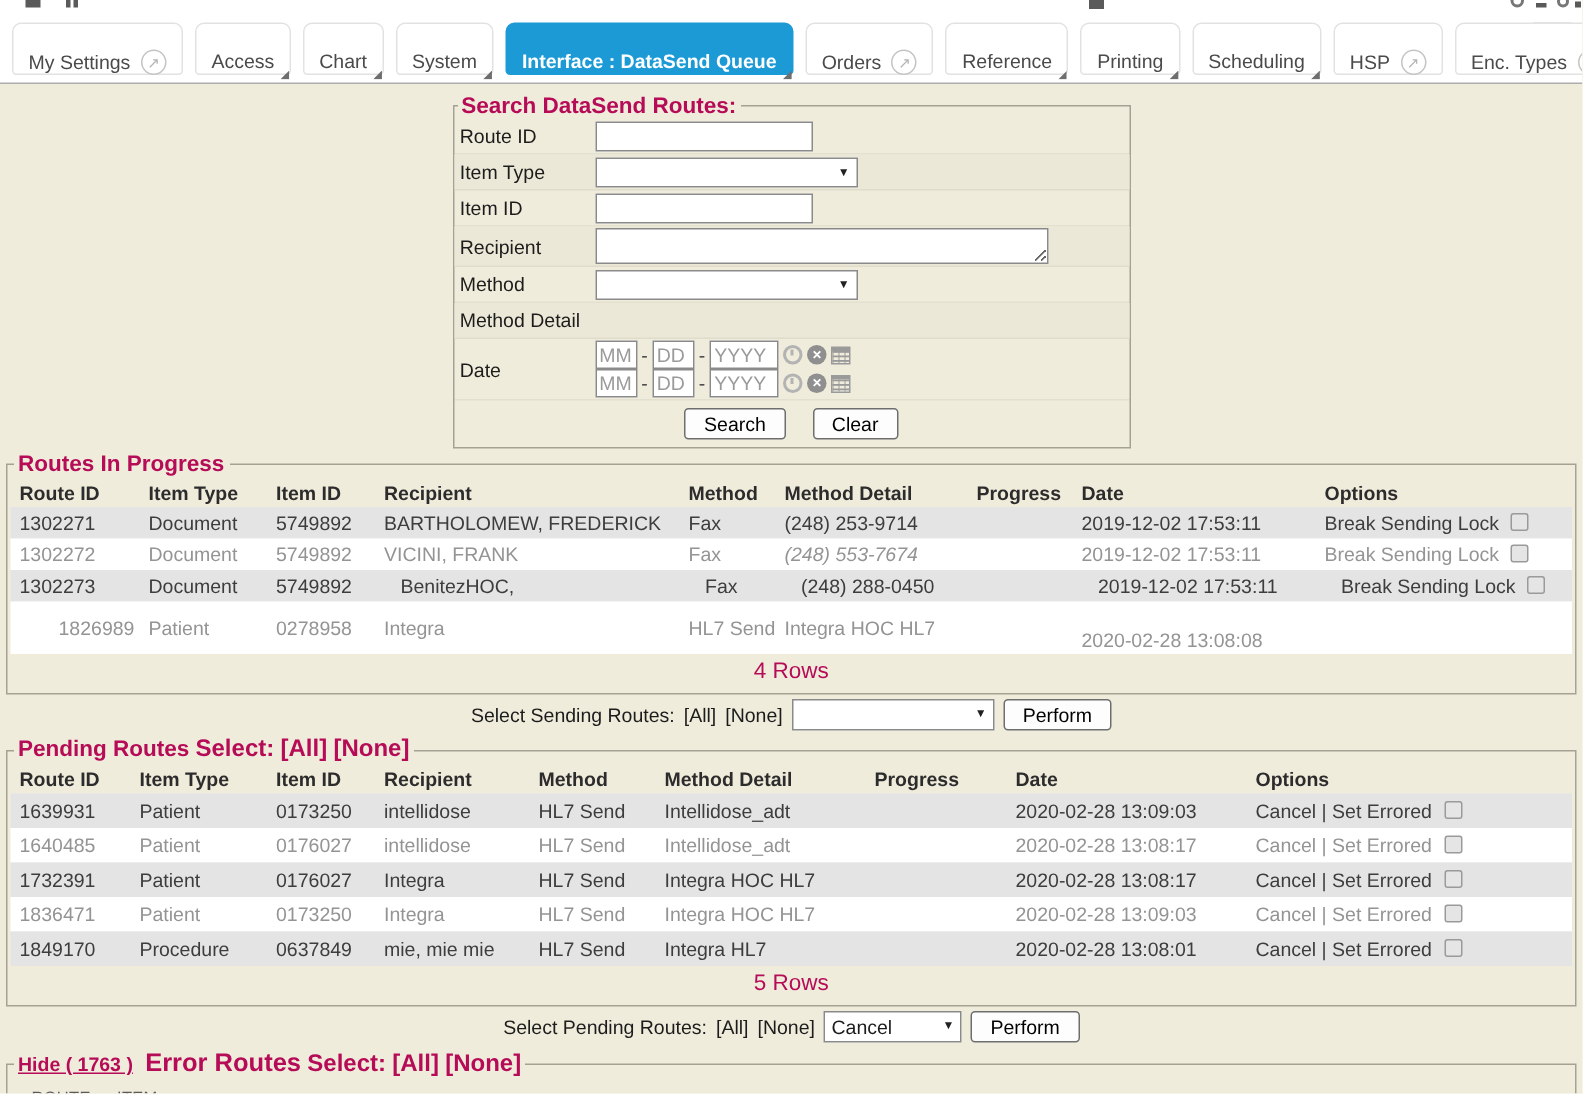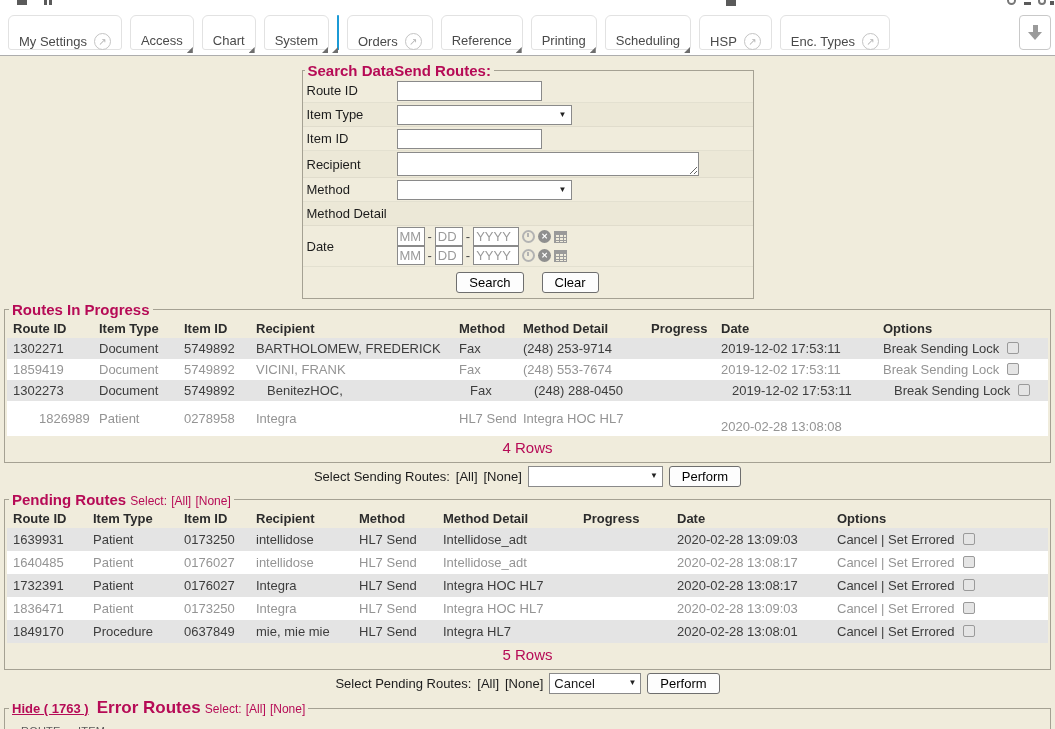--- a/index.html
+++ b/index.html
@@ -27,21 +27,21 @@
         clip-path:polygon(100% 0,100% 100%,0 100%)}
   .more-btn{width:32px;height:35px;border:1px solid #c9c9c9;border-radius:4px;background:#fff;
             display:flex;align-items:center;justify-content:center;flex:none;margin-left:6px;cursor:pointer}
   .dn{display:flex;flex-direction:column;align-items:center}
   .dn-stem{width:5px;height:7px;background:#9a9a9a}
   .dn-tri{width:0;height:0;border:7px solid transparent;border-top:8px solid #9a9a9a;border-bottom:none}
   
   fieldset{border:1px solid #a5a193;margin:0 4px;padding:0 2px 2px}
   legend{font-weight:bold;color:var(--accent);font-size:15px;padding:0 3px;margin-left:2px}
   .search-fs{width:452px;margin:6px auto 2px;padding:0 0 3px}
-  .sel-label{font-size:12px;font-weight:normal;color:var(--accent)}
+  .sel-label{font-size:16px;font-weight:bold;color:var(--accent)}
   .hide-lnk{font-size:13px;font-weight:bold;color:var(--accent);text-decoration:underline;cursor:pointer;margin-right:4px}
   .err-title{font-size:17px;font-weight:bold;color:var(--accent)}
   .err-fs{height:120px;overflow:hidden}
   
   .form-row{display:flex;align-items:center;min-height:24px;padding:1px 4px;border-bottom:1px solid rgba(0,0,0,0.05)}
   .form-row.alt{background:#ece8d7}
   .form-label{width:90px;flex:none;color:#1c1c1c}
   input.ti{width:145px;height:20px;border:1px solid #8a8a8a;background:#fff;font:inherit;padding:1px 4px}
   .selbox{width:175px;height:20px;border:1px solid #8a8a8a;background:#fff;position:relative;
           display:inline-flex;align-items:center;padding:0 16px 0 4px;cursor:pointer}
@@ -127,20 +127,23 @@
         </div>
         <div class="tab">
           <div class="tab-top"></div>
           <div class="tab-body">
             <span class="tab-label">System</span>
           </div>
           <span class="fold"></span>
         </div>
         <div class="tab active">
           <div class="tab-top"></div>
+          <div class="tab-body">
+            <span class="tab-label">Interface : DataSend Queue</span>
+          </div>
           <span class="fold"></span>
         </div>
         <div class="tab">
           <div class="tab-top"></div>
           <div class="tab-body">
             <span class="tab-label">Orders</span>
             <span class="circle-icon">↗</span>
           </div>
         </div>
         <div class="tab">
@@ -269,26 +272,26 @@
             <span class="tcell" style="width: 85px;"><span class="lnk">Document</span></span>
             <span class="tcell" style="width: 72px;"><span class="lnk">5749892</span></span>
             <span class="tcell" style="width: 203px;"><span class="lnk">BARTHOLOMEW, FREDERICK</span></span>
             <span class="tcell" style="width: 64px;"><span>Fax</span></span>
             <span class="tcell" style="width: 128px;"><span>(248) 253-9714</span></span>
             <span class="tcell" style="width: 70px;"><span></span></span>
             <span class="tcell" style="width: 162px;"><span>2019-12-02 17:53:11</span></span>
             <span class="tcell opts"><span class="lnk">Break Sending Lock</span><span class="cbx"></span></span>
           </div>
           <div class="trow drow row-light">
-            <span class="tcell" style="width: 86px;"><span class="lnk">1859419</span></span>
+            <span class="tcell" style="width: 86px;"><span class="lnk">1302272</span></span>
             <span class="tcell" style="width: 85px;"><span class="lnk">Document</span></span>
             <span class="tcell" style="width: 72px;"><span class="lnk">5749892</span></span>
             <span class="tcell" style="width: 203px;"><span class="lnk">VICINI, FRANK</span></span>
             <span class="tcell" style="width: 64px;"><span>Fax</span></span>
-            <span class="tcell" style="width: 128px;"><span>(248) 553-7674</span></span>
+            <span class="tcell" style="width: 128px; font-style: italic;"><span>(248) 553-7674</span></span>
             <span class="tcell" style="width: 70px;"><span></span></span>
             <span class="tcell" style="width: 162px;"><span>2019-12-02 17:53:11</span></span>
             <span class="tcell opts"><span class="lnk">Break Sending Lock</span><span class="cbx"></span></span>
           </div>
           <div class="trow drow row-dark">
             <span class="tcell" style="width: 86px;"><span class="lnk">1302273</span></span>
             <span class="tcell" style="width: 85px;"><span class="lnk">Document</span></span>
             <span class="tcell" style="width: 72px;"><span class="lnk">5749892</span></span>
             <span class="tcell" style="width: 203px; margin-left: 11px;"><span class="lnk">BenitezHOC,</span></span>
             <span class="tcell" style="width: 64px;"><span>Fax</span></span>

